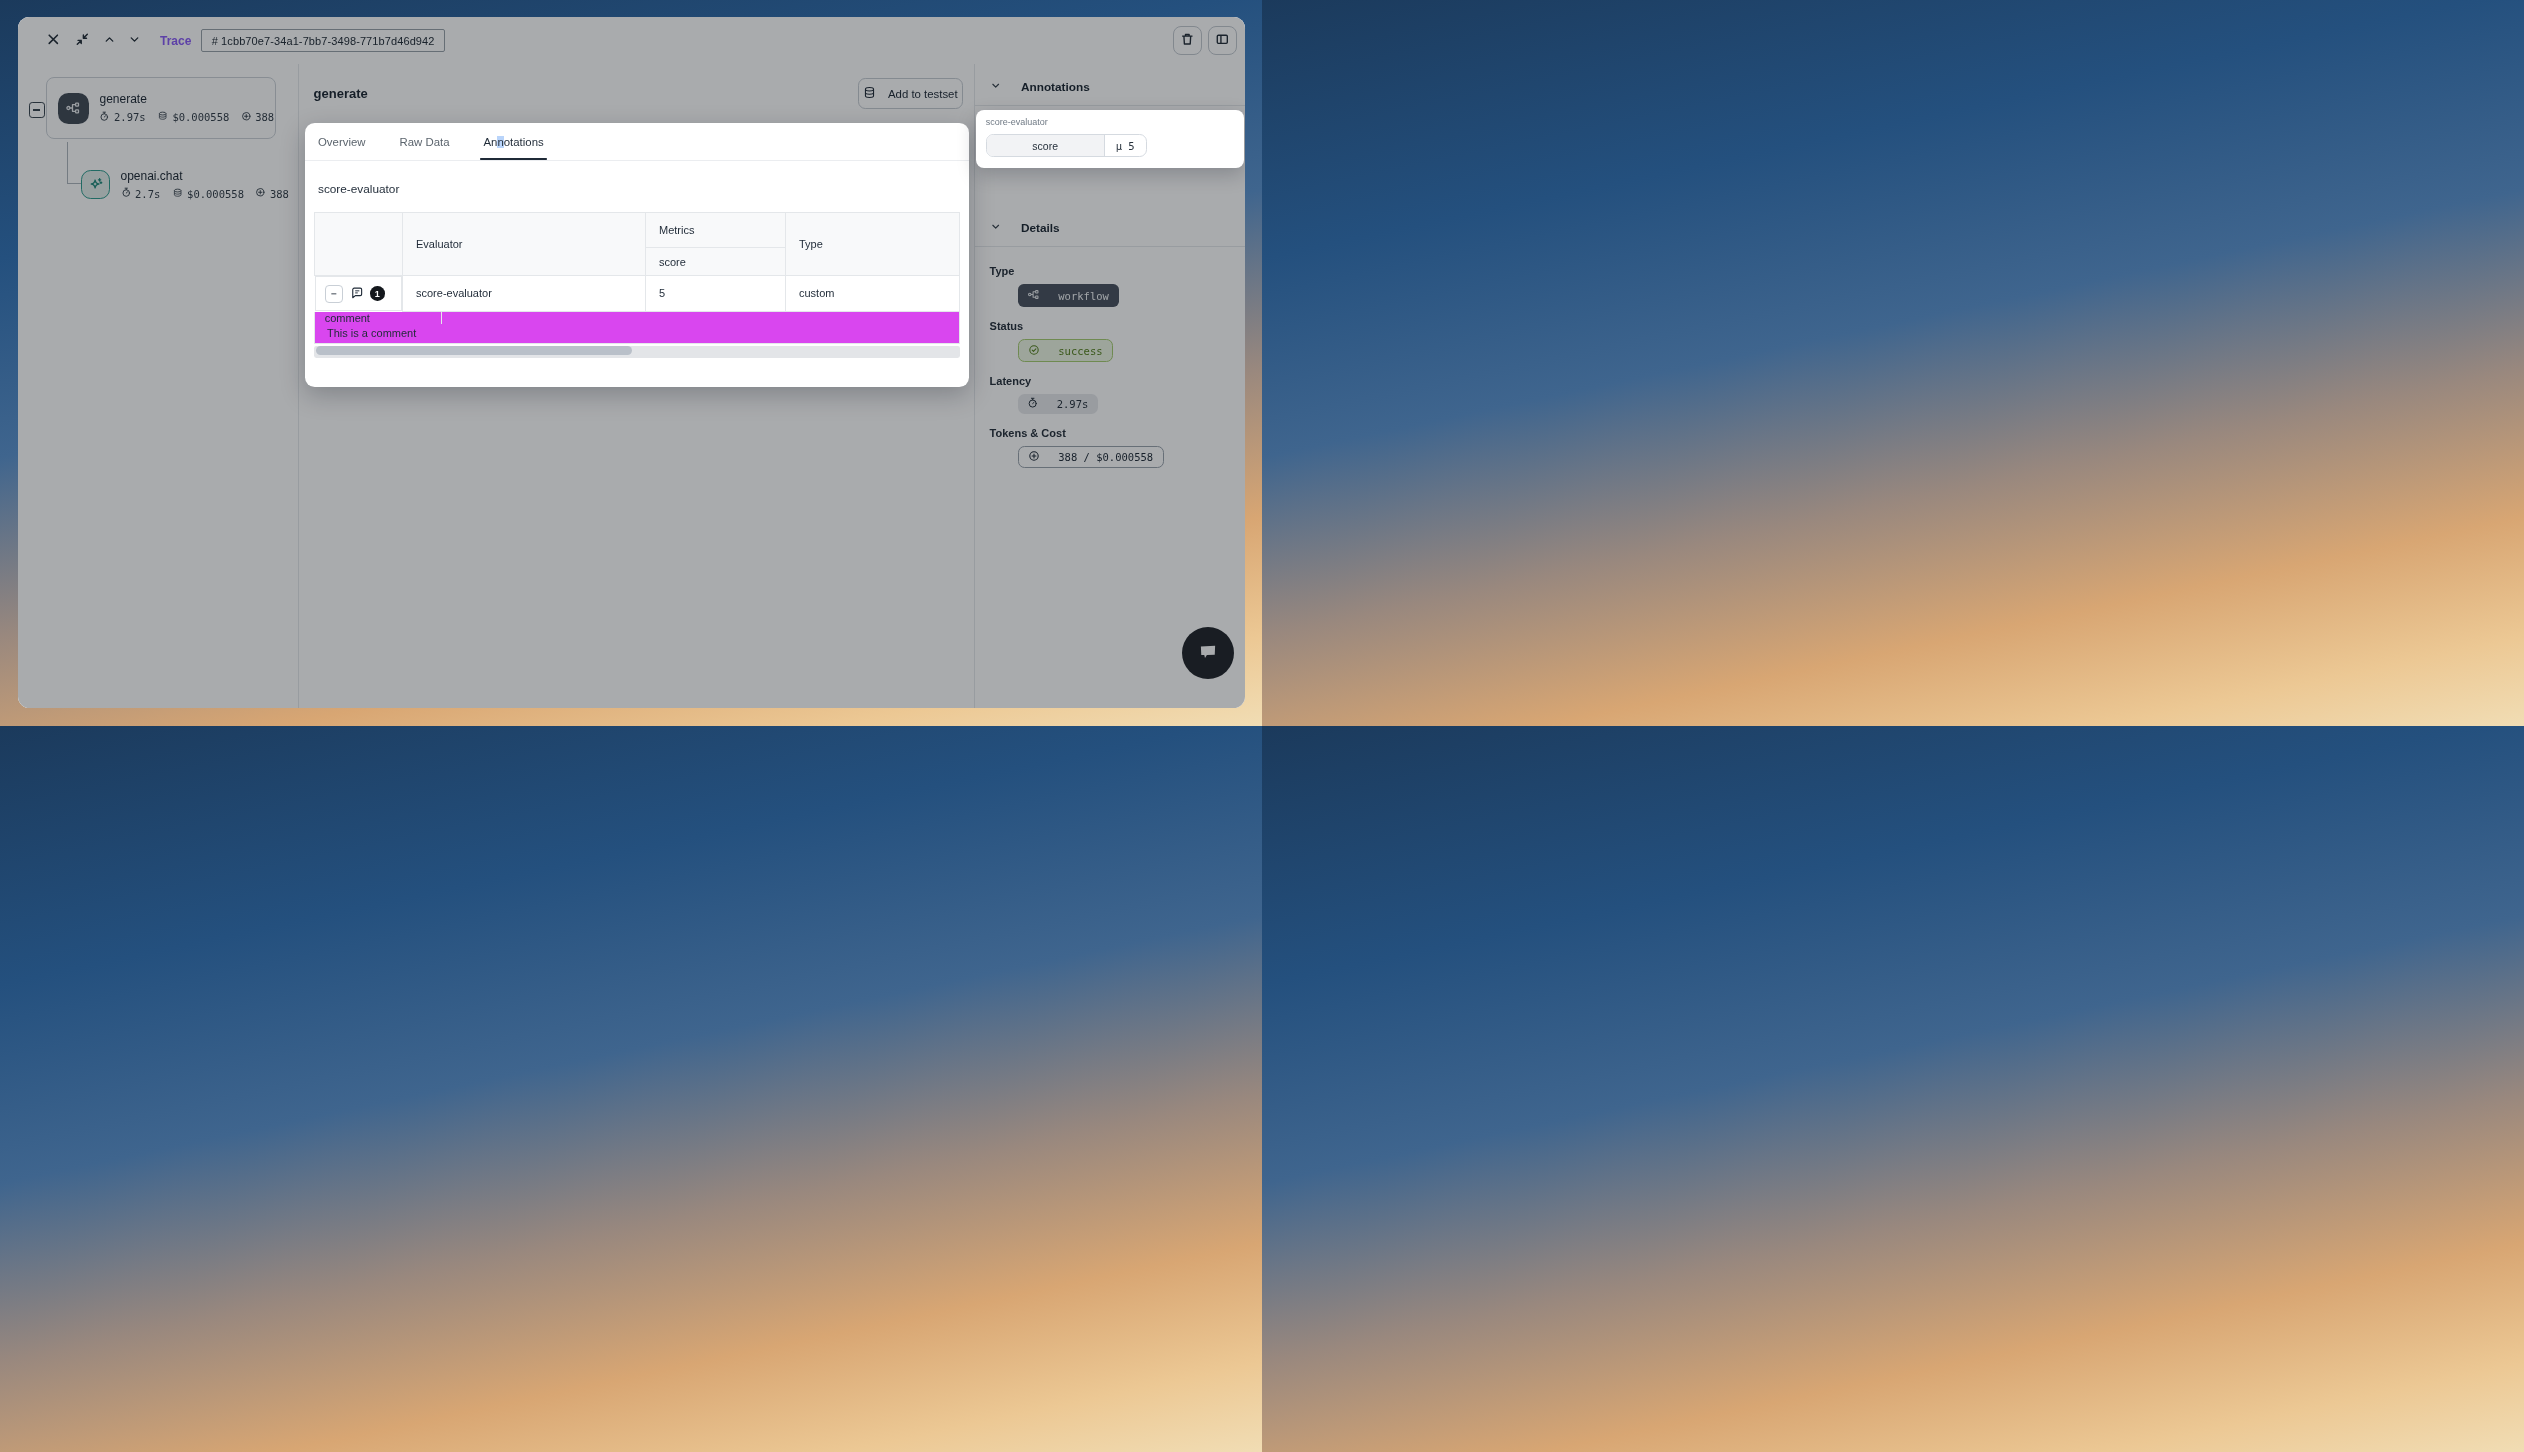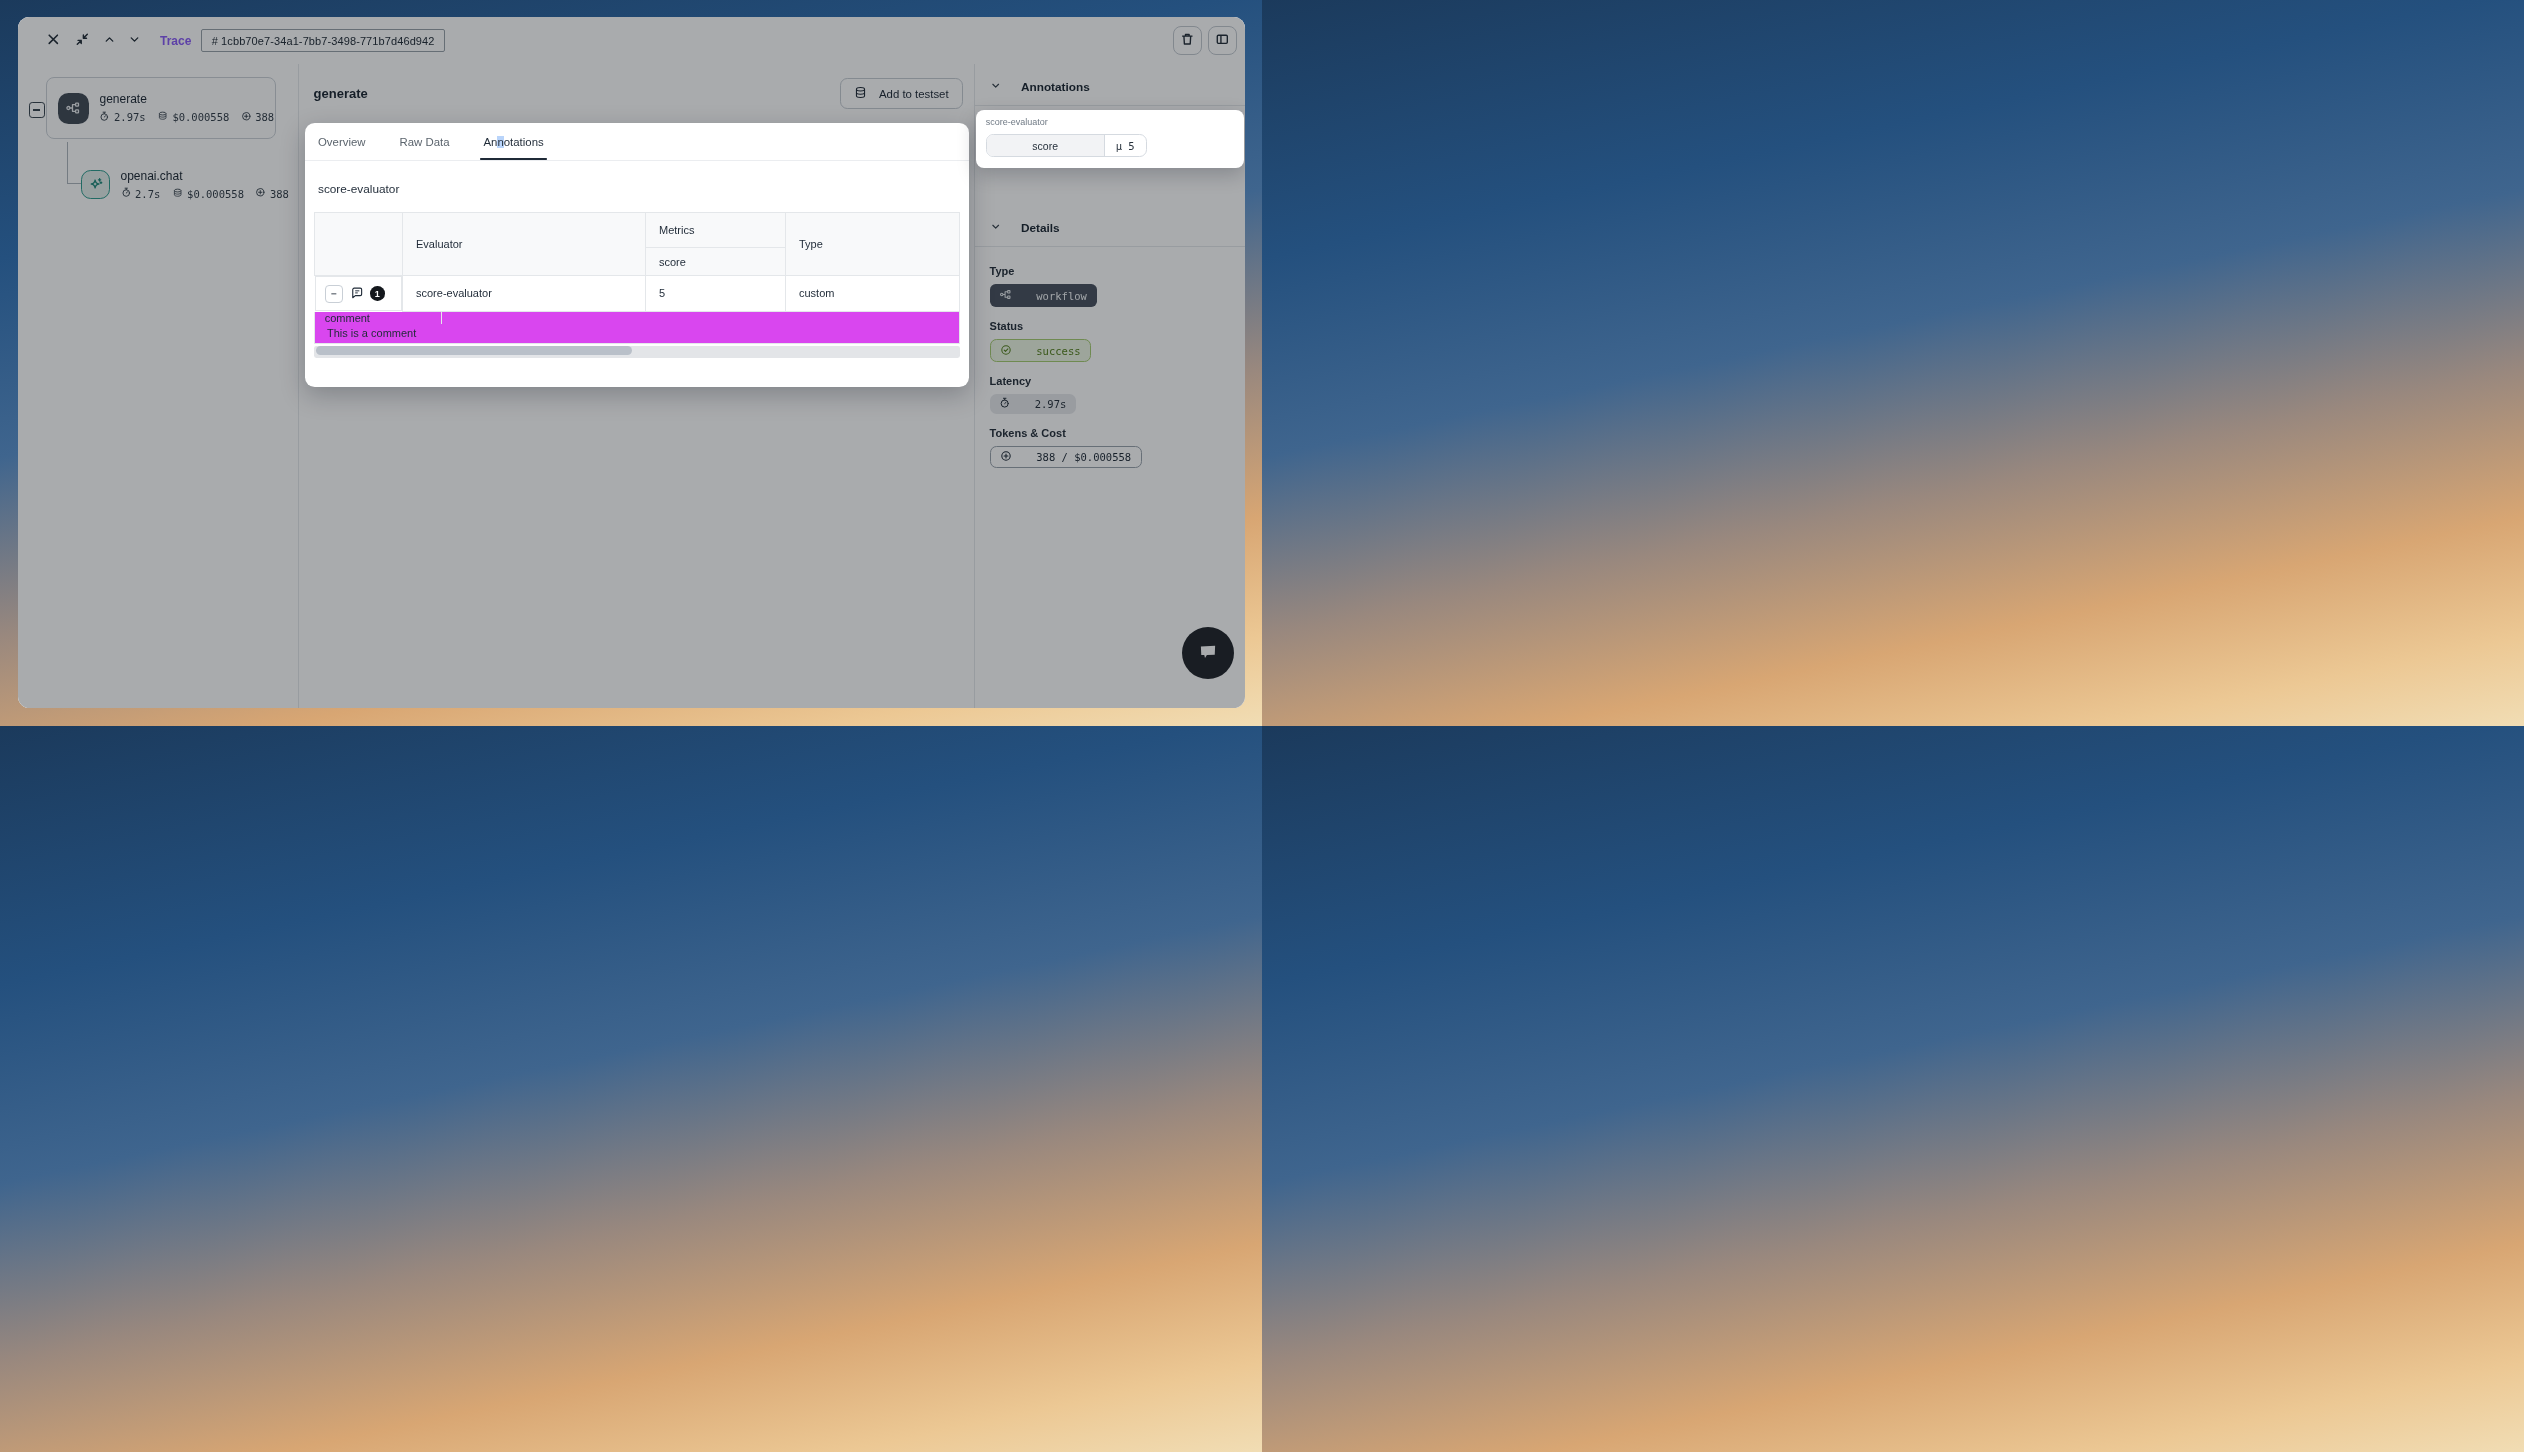--- a/index.html
+++ b/index.html
@@ -48,21 +48,21 @@
   .connector { position:absolute; left:49px; top:78px; width:13.8px; height:42px;
     border-left:1.2px solid #aeb5bd; border-bottom:1.2px solid #aeb5bd; }
   .node-row2 { position:absolute; left:63px; top:105px; display:flex; align-items:center; gap:10.5px; cursor:pointer; }
   .node-row2 .node-icon { width:29px; height:29px; border-radius:9.7px; }
 
   
   .main-header { position:absolute; top:0; left:0; right:0; height:59px; display:flex;
     align-items:center; padding:0 11.4px 0 14.6px; }
   .main-title { font-size:13px; font-weight:600; color:#1c2733; }
   .btn-testset { margin-left:auto; height:31px; border:0.8px solid #c6ccd3; border-radius:7.3px;
-    background:#fff; display:flex; align-items:center; gap:12px; padding:0 13px; font-size:11.4px;
+    background:#fff; display:flex; align-items:center; gap:12px; padding:0 4px; font-size:11.4px;
     color:#1f2a37; cursor:pointer; font-family:inherit; }
 
   
   .scrim { position:absolute; inset:0; background:rgba(10,14,20,0.35); z-index:50; }
 
   
   .spot-main-card { position:absolute; left:287px; top:106px; width:664px; height:264px;
     background:#fff; border-radius:9.7px; z-index:60; box-shadow:0 8px 24px rgba(15,20,30,.25); overflow:hidden; }
   .tabs { display:flex; gap:34px; padding:0 13px; height:38px; align-items:center; border-bottom:0.8px solid #ebedf0; }
   .tab { position:relative; height:100%; display:flex; align-items:center; font-size:11.4px;
@@ -92,22 +92,22 @@
   .hscroll { width:646px; height:12px; margin-top:2.4px; background:#e3e5e8; border-radius:2.4px; }
   .hthumb { width:316px; height:9px; margin:1.6px 0 0 1.6px; background:#b9c0c9; border-radius:4.9px; cursor:pointer; }
 
   
   .panel-header { display:flex; align-items:center; gap:20px; padding:16px 14.6px 10.5px; font-size:11.8px;
     font-weight:600; color:#1c2733; cursor:pointer; border-bottom:0.8px solid #e5e8eb; }
   .ann-spacer { height:99px; }
   .details-body { padding:18px 14.6px 0; }
   .dblock { margin-bottom:13px; }
   .dlabel { font-size:11px; font-weight:600; color:#27313c; margin-bottom:7.3px; }
-  .badge { display:inline-flex; align-items:center; gap:24px; font-family:"DejaVu Sans Mono", monospace;
-    font-size:10.5px; border-radius:6.5px; padding:3.2px 9.7px; }
+  .badge { display:inline-flex; align-items:center; gap:18px; font-family:"DejaVu Sans Mono", monospace;
+    font-size:10.5px; border-radius:6.5px; padding:3.2px 9.7px;margin-left:28px; }
   .badge-type { background:#4a5260; color:#f2f4f6; border-radius:5.7px; padding:4px 9.7px; }
   .badge-success { background:#edf6e3; border:0.8px solid #a6cc72; color:#55801f; }
   .badge-gray { background:#e7e9ec; color:#27313c; }
   .ts-pill { display:inline-block; white-space:pre; background:#e7e9ec; color:#27313c;
     font-family:"DejaVu Sans Mono", monospace; font-size:10px; border-radius:6.5px; padding:4.9px 9.7px; margin-bottom:4.9px; }
   .badge-outline { border:1.2px solid #9aa3ad; color:#1f2a37; background:#fff; }
 
   
   .spot-ann-card { position:absolute; left:958px; top:93px; width:268px; height:58px; background:#fff;
     border-radius:8px; z-index:60; box-shadow:0 6.5px 19.5px rgba(15,20,30,.22); padding:7.3px 9.7px; }

